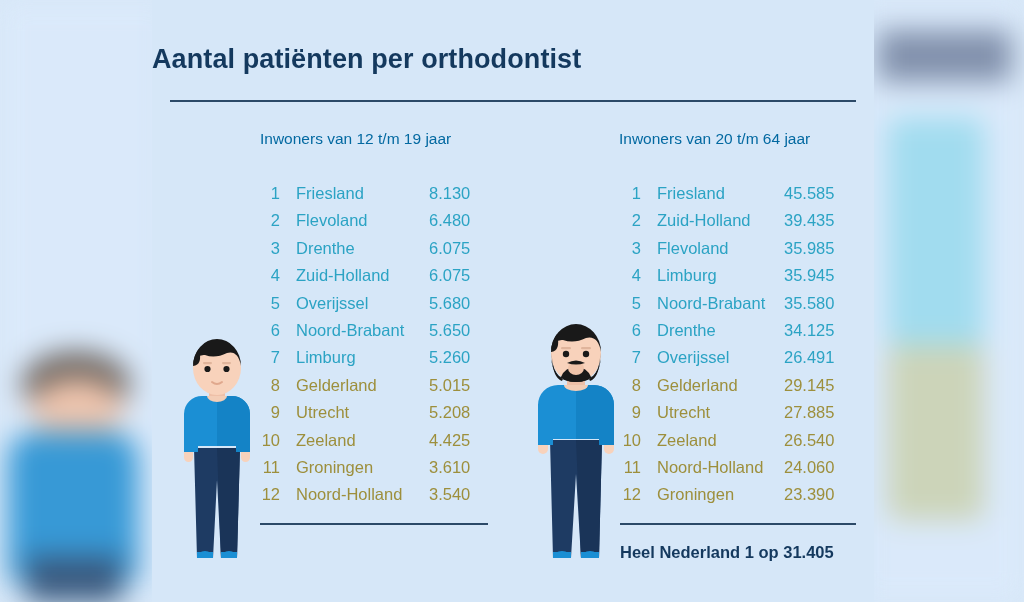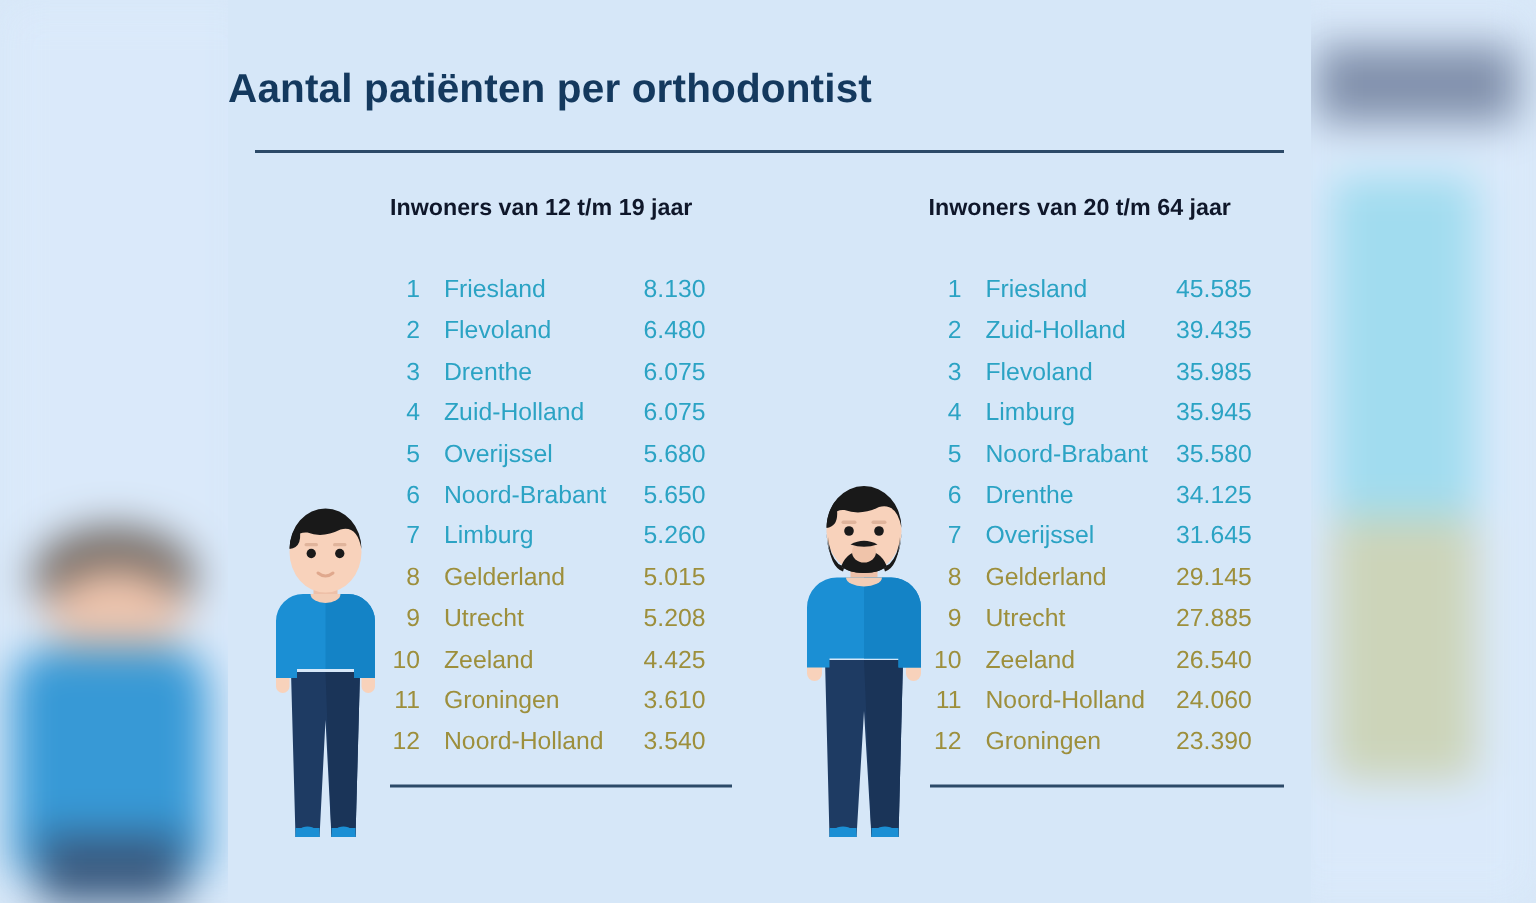--- a/index.html
+++ b/index.html
@@ -68,21 +68,21 @@
   }
 
   .rule {
     position:absolute; left:18px; top:100px; width:686px; height:2px;
     background:#2c4a68;
   }
 
   
   .col-head {
     position:absolute; top:130px;
-    font-size:15.5px; font-weight:bold; color:#0f172a;
+    font-size:15.5px; font-weight:normal; color:#0369a1;
     white-space:nowrap;
     text-align:center;
   }
   .col-head.left  { left:108px; }
   .col-head.right { left:467px; }
 
   
   .list { position:absolute; top:184px; }
   .list.left  { left:104px;  width:235px; }
   .list.right { left:465px;  width:239px; }
@@ -238,21 +238,21 @@
           <span class="value">35.580</span>
         </div>
         <div class="row teal">
           <span class="rank">6</span>
           <span class="name">Drenthe</span>
           <span class="value">34.125</span>
         </div>
         <div class="row teal">
           <span class="rank">7</span>
           <span class="name">Overijssel</span>
-          <span class="value">31.645</span>
+          <span class="value">26.491</span>
         </div>
         <div class="row gold">
           <span class="rank">8</span>
           <span class="name">Gelderland</span>
           <span class="value">29.145</span>
         </div>
         <div class="row gold">
           <span class="rank">9</span>
           <span class="name">Utrecht</span>
           <span class="value">27.885</span>
@@ -270,20 +270,21 @@
         <div class="row gold">
           <span class="rank">12</span>
           <span class="name">Groningen</span>
           <span class="value">23.390</span>
         </div>
       </div>
 
     <div class="foot-rule left"></div>
     <div class="foot-rule right"></div>
 
+    <div class="foot-text right">Heel Nederland 1 op 31.405</div>
 
     <svg class="person teen" viewBox="0 0 82 240">
 
       <path d="M18 118 L64 118 L61 228 L45 228 L41 150 L37 228 L21 228 Z" fill="#1e3b63"></path>
       <path d="M41 118 L64 118 L61 228 L45 228 Z" fill="#1a3458"></path>
 
       <path d="M21 222 h16 v6 h-16 z" fill="#1b8fd4"></path>
       <path d="M45 222 h16 v6 h-16 z" fill="#1b8fd4"></path>
       <path d="M21 228 a8 7 0 0 1 16 0 z" fill="#1b8fd4"></path>
       <path d="M45 228 a8 7 0 0 1 16 0 z" fill="#1b8fd4"></path>

